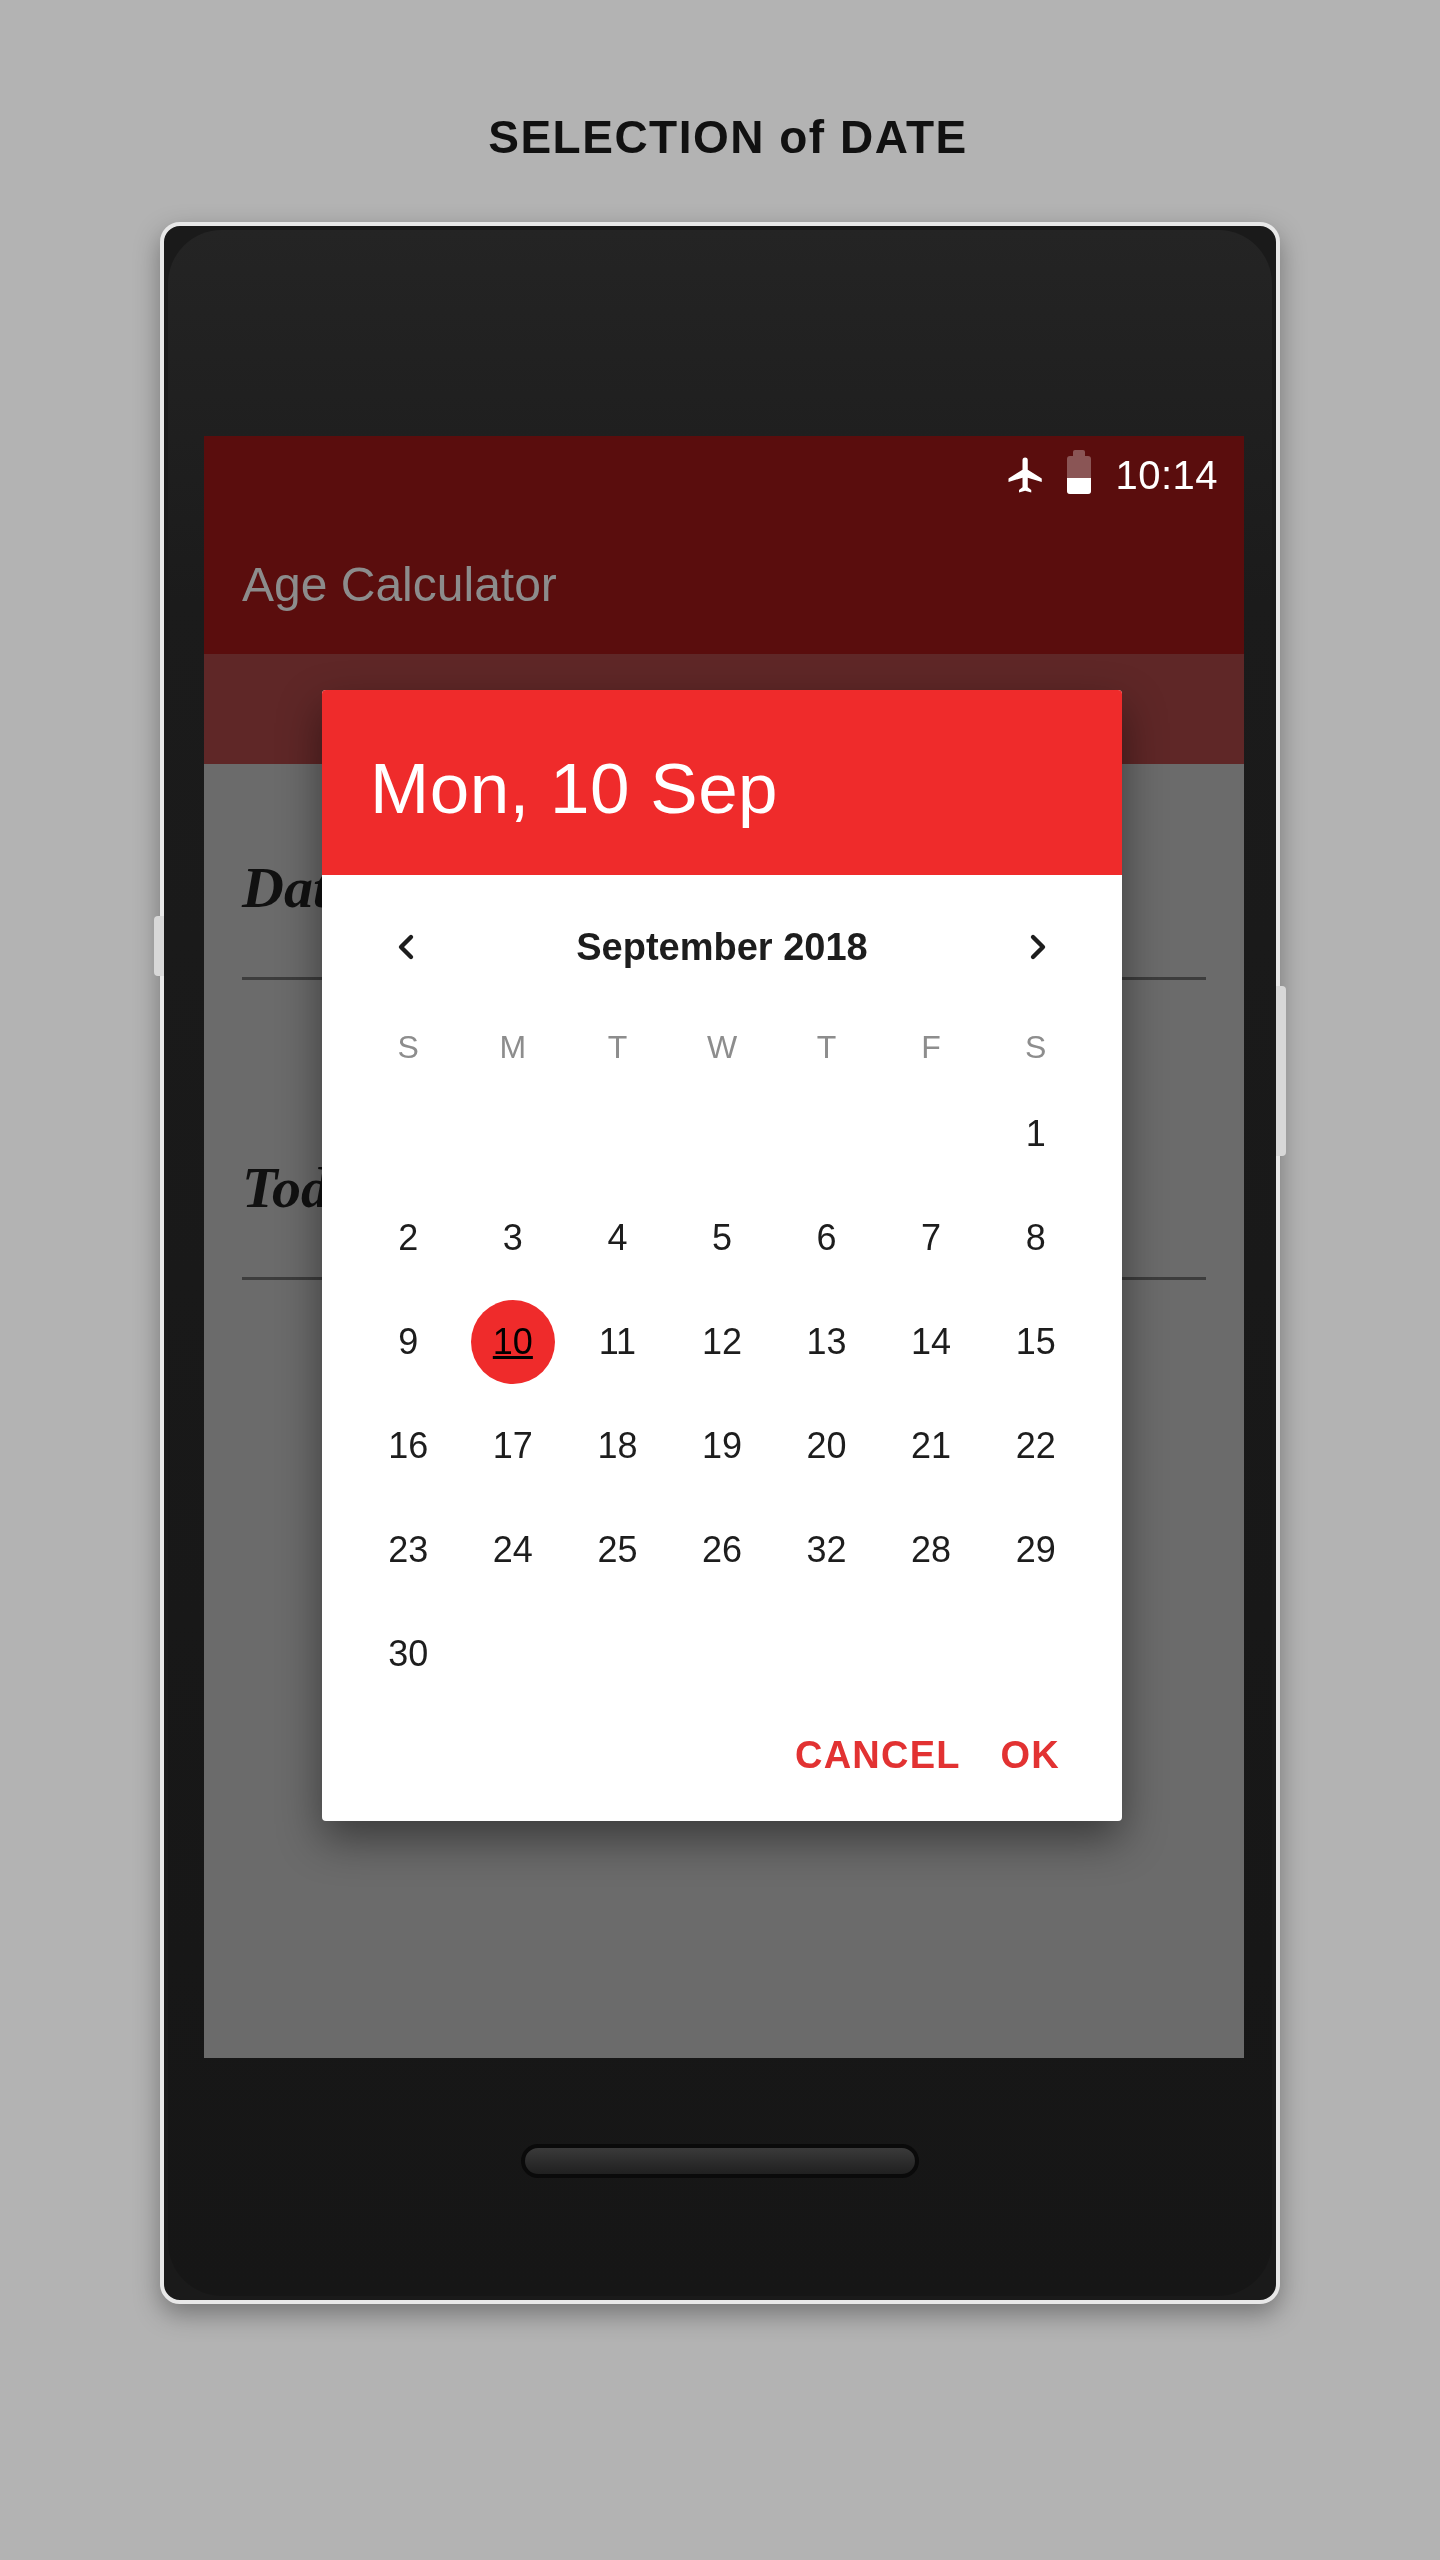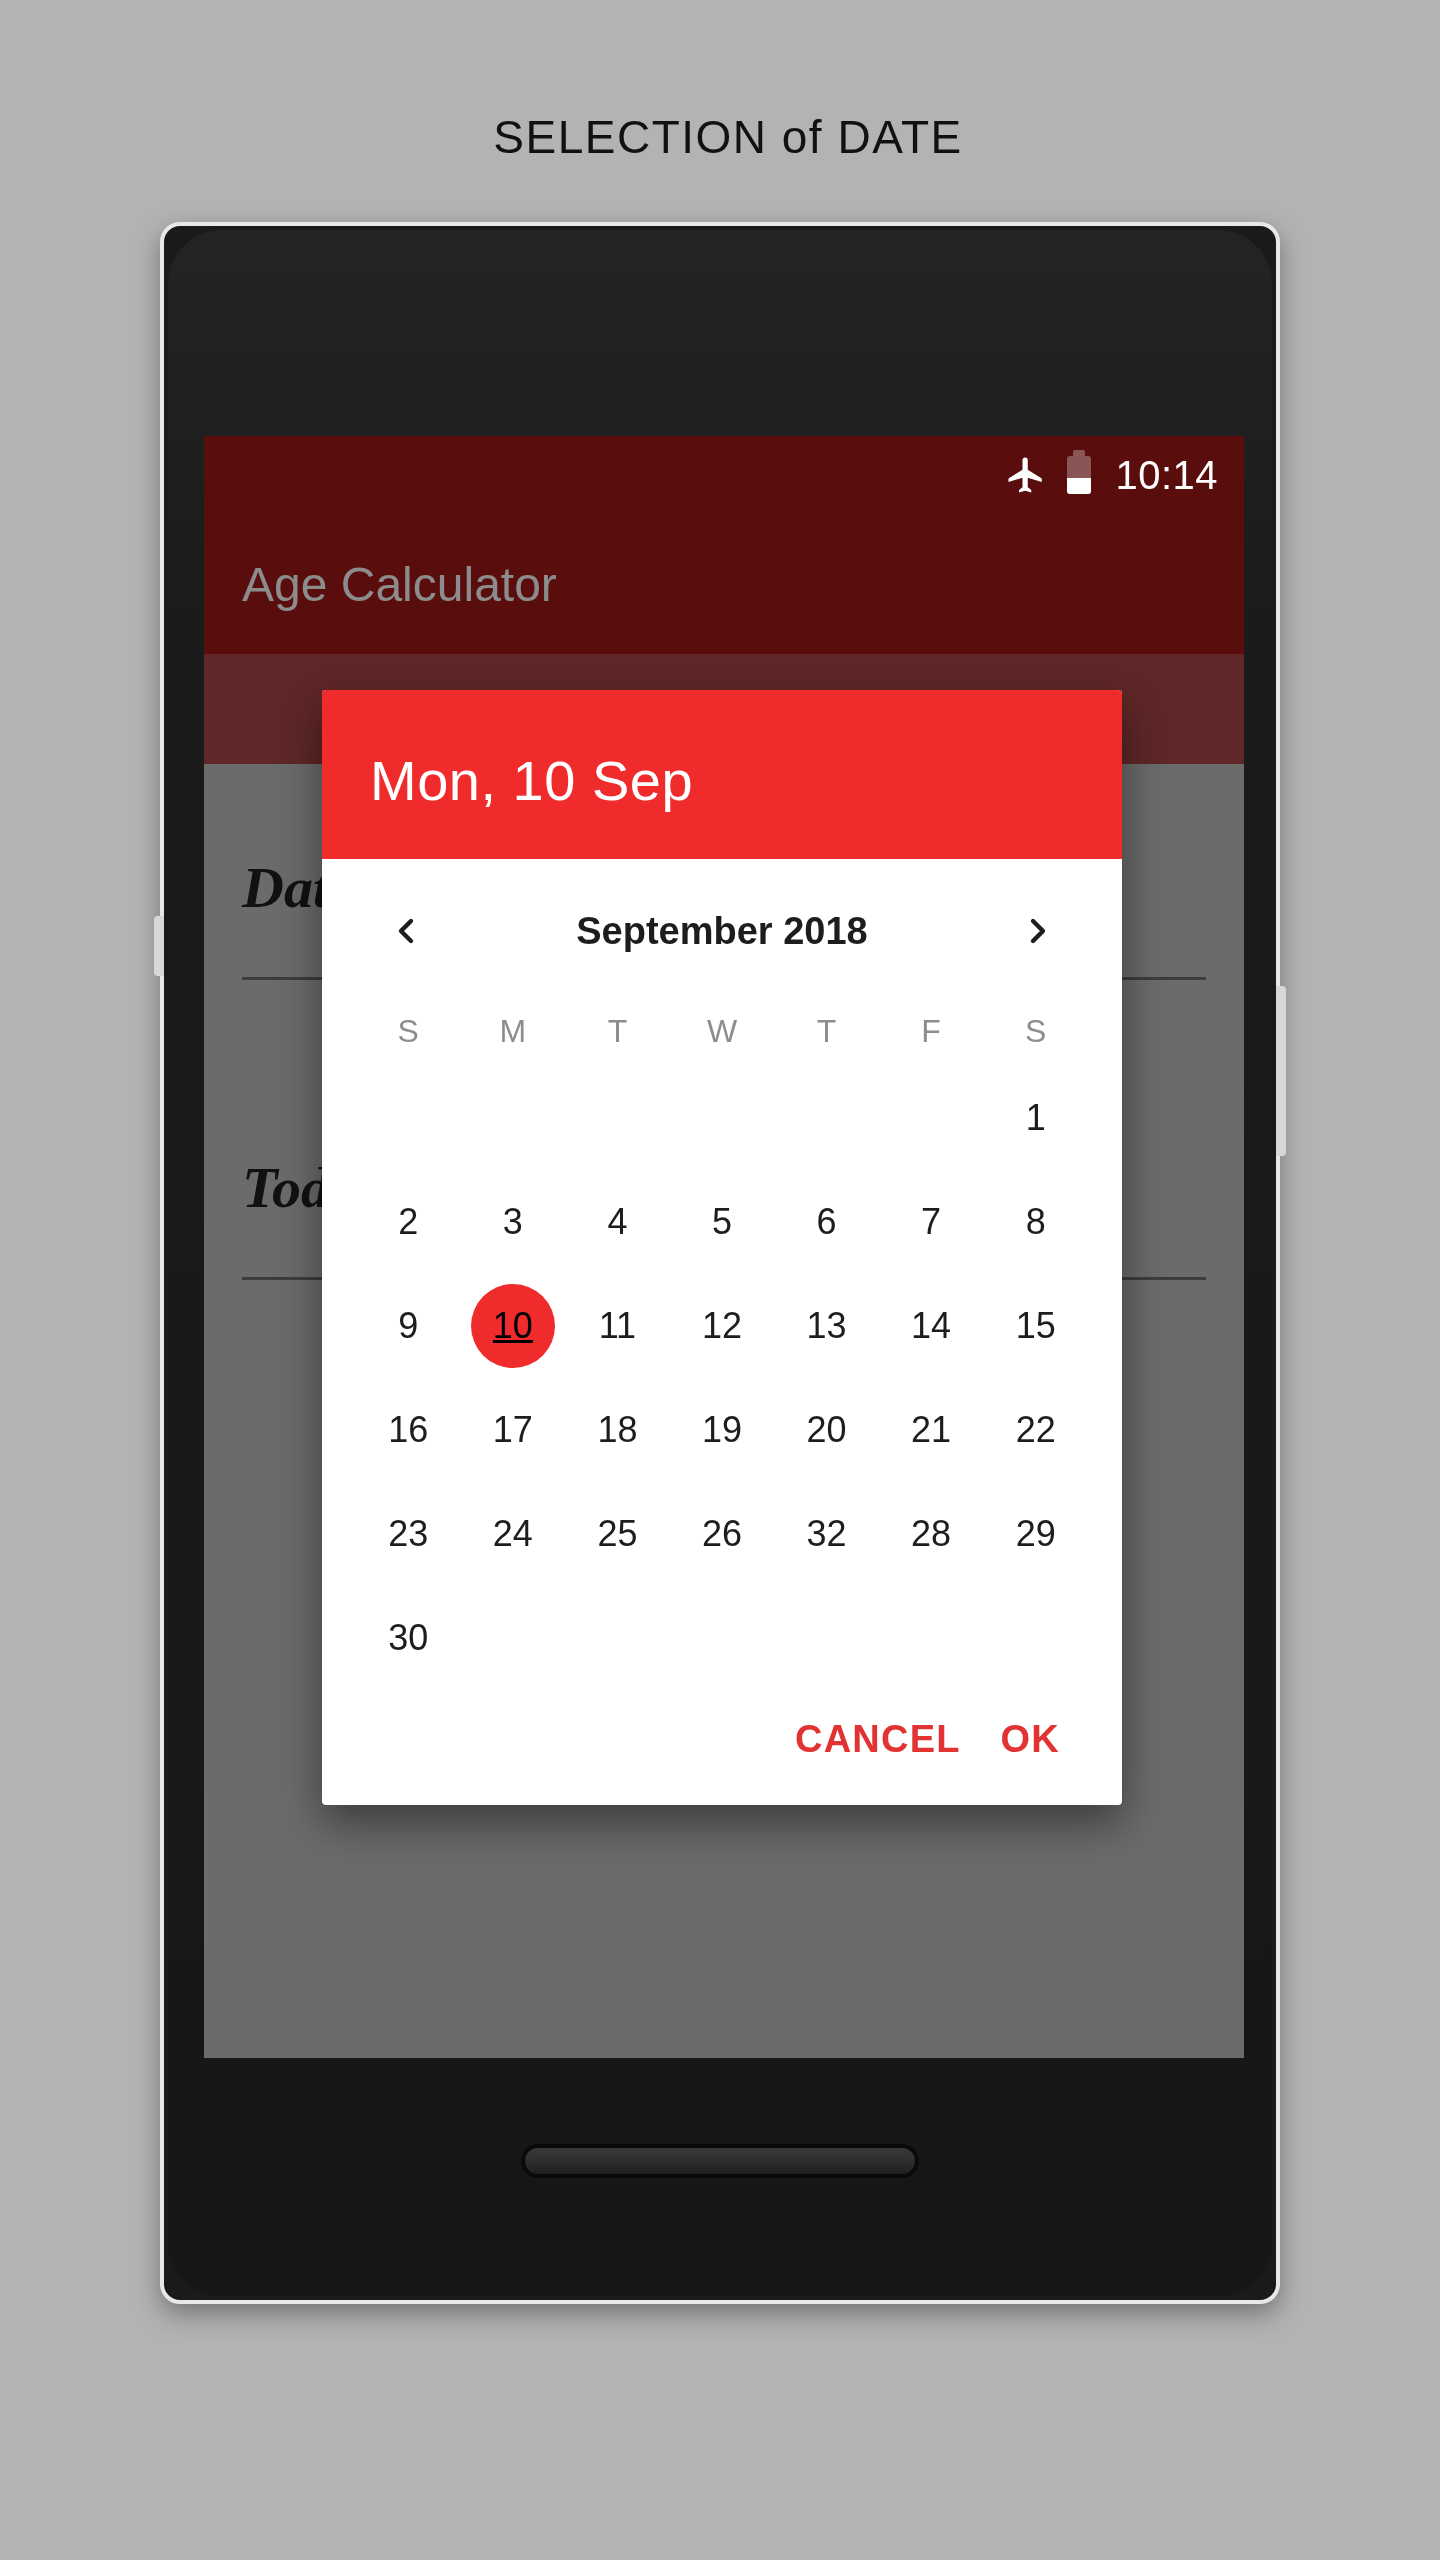--- a/index.html
+++ b/index.html
@@ -14,21 +14,21 @@
   }
 
   
   #page-title {
     position: absolute;
     top: 110px;
     left: 0;
     width: 1440px;
     text-align: center;
     font-size: 46px;
-    font-weight: 400;
+    font-weight: 700;
     letter-spacing: 1.5px;
     color: #111111;
     padding-left: 16px;
   }
 
   
   #phone {
     position: absolute;
     left: 160px;
     top: 222px;
@@ -203,21 +203,21 @@
     padding: 44px 48px 46px 48px;
   }
   #dialog-year {
     color: rgba(255,255,255,0.72);
     font-size: 38px;
     font-weight: 500;
     letter-spacing: 0.5px;
   }
   #dialog-date {
     color: #ffffff;
-    font-size: 56px;
+    font-size: 71px;
     font-weight: 500;
     margin-top: 14px;
     letter-spacing: 0.5px;
   }
 
   #dialog-body { padding: 26px 34px 0 34px; }
 
   #month-nav {
     display: flex;
     align-items: center;

